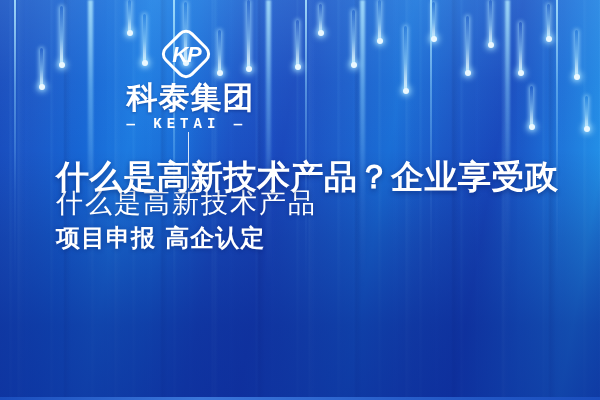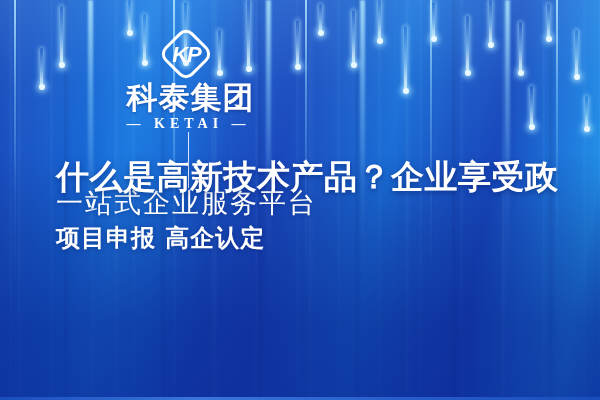--- a/index.html
+++ b/index.html
@@ -181,21 +181,21 @@
     font-family: "DejaVu Sans", "Liberation Sans", sans-serif;
     text-shadow: 0 1px 3px rgba(5,25,95,.45);
   }
   .brand-en {
     color: #ffffff;
     font-size: 14px;
     font-weight: bold;
     letter-spacing: 5px;
     margin-top: 2px;
     white-space: nowrap;
-    font-family: Liberation Serif, serif;
+    font-family: Liberation Mono, monospace;
   }
   .divider {
     width: 1px;
     height: 56px;
     background: rgba(255,255,255,0.85);
     margin: 0 18px 0 22px;
     flex: 0 0 auto;
   }
   .tagline {
     display: flex;
@@ -288,21 +288,21 @@
     </div>
 
     <div class="brand">
       <div class="brand-cn">科泰集团</div>
       <div class="brand-en">— KETAI —</div>
     </div>
 
     <div class="divider"></div>
 
     <div class="tagline">
-      <div class="tagline-main">一站式企业服务平台</div>
+      <div class="tagline-main">什么是高新技术产品</div>
       <div class="tagline-sub">项目申报 高企认定</div>
     </div>
 
   </div>
 
   <div class="headline">
     <div>什么是高新技术产品？企业享受政</div>
   </div>
 
 </div>

